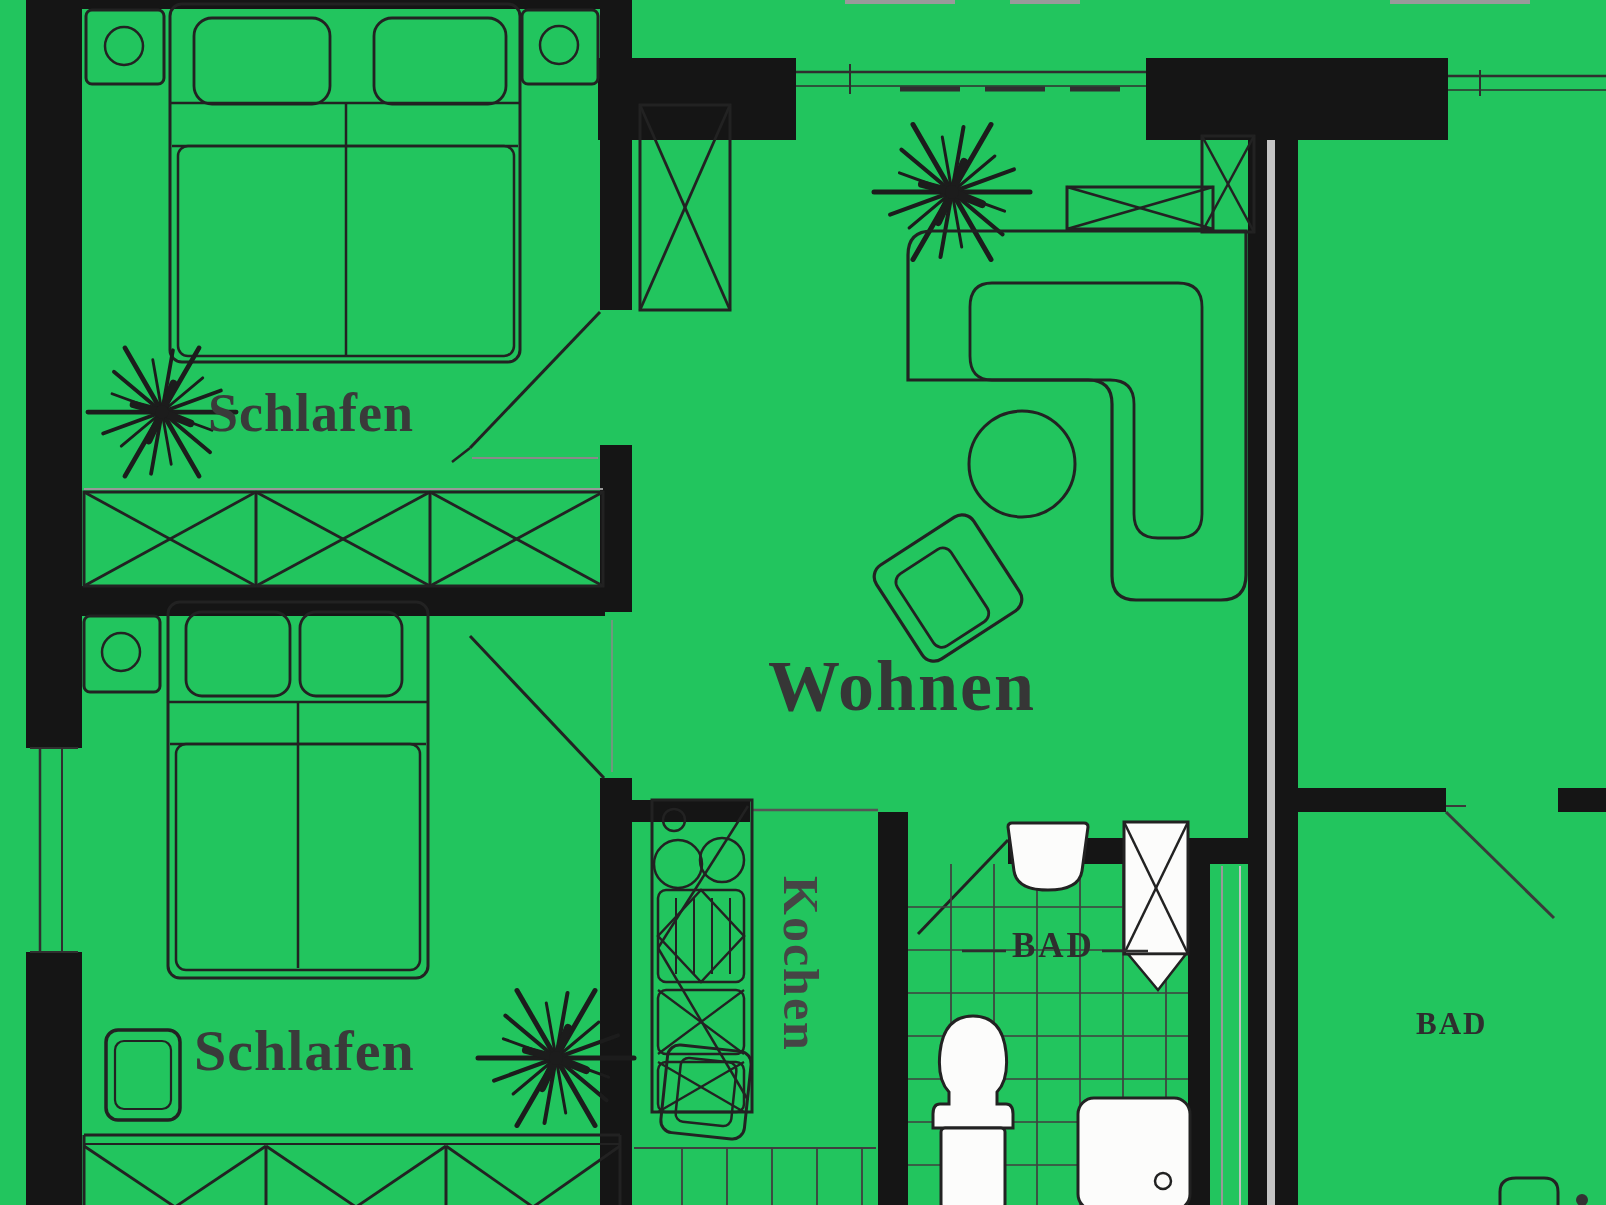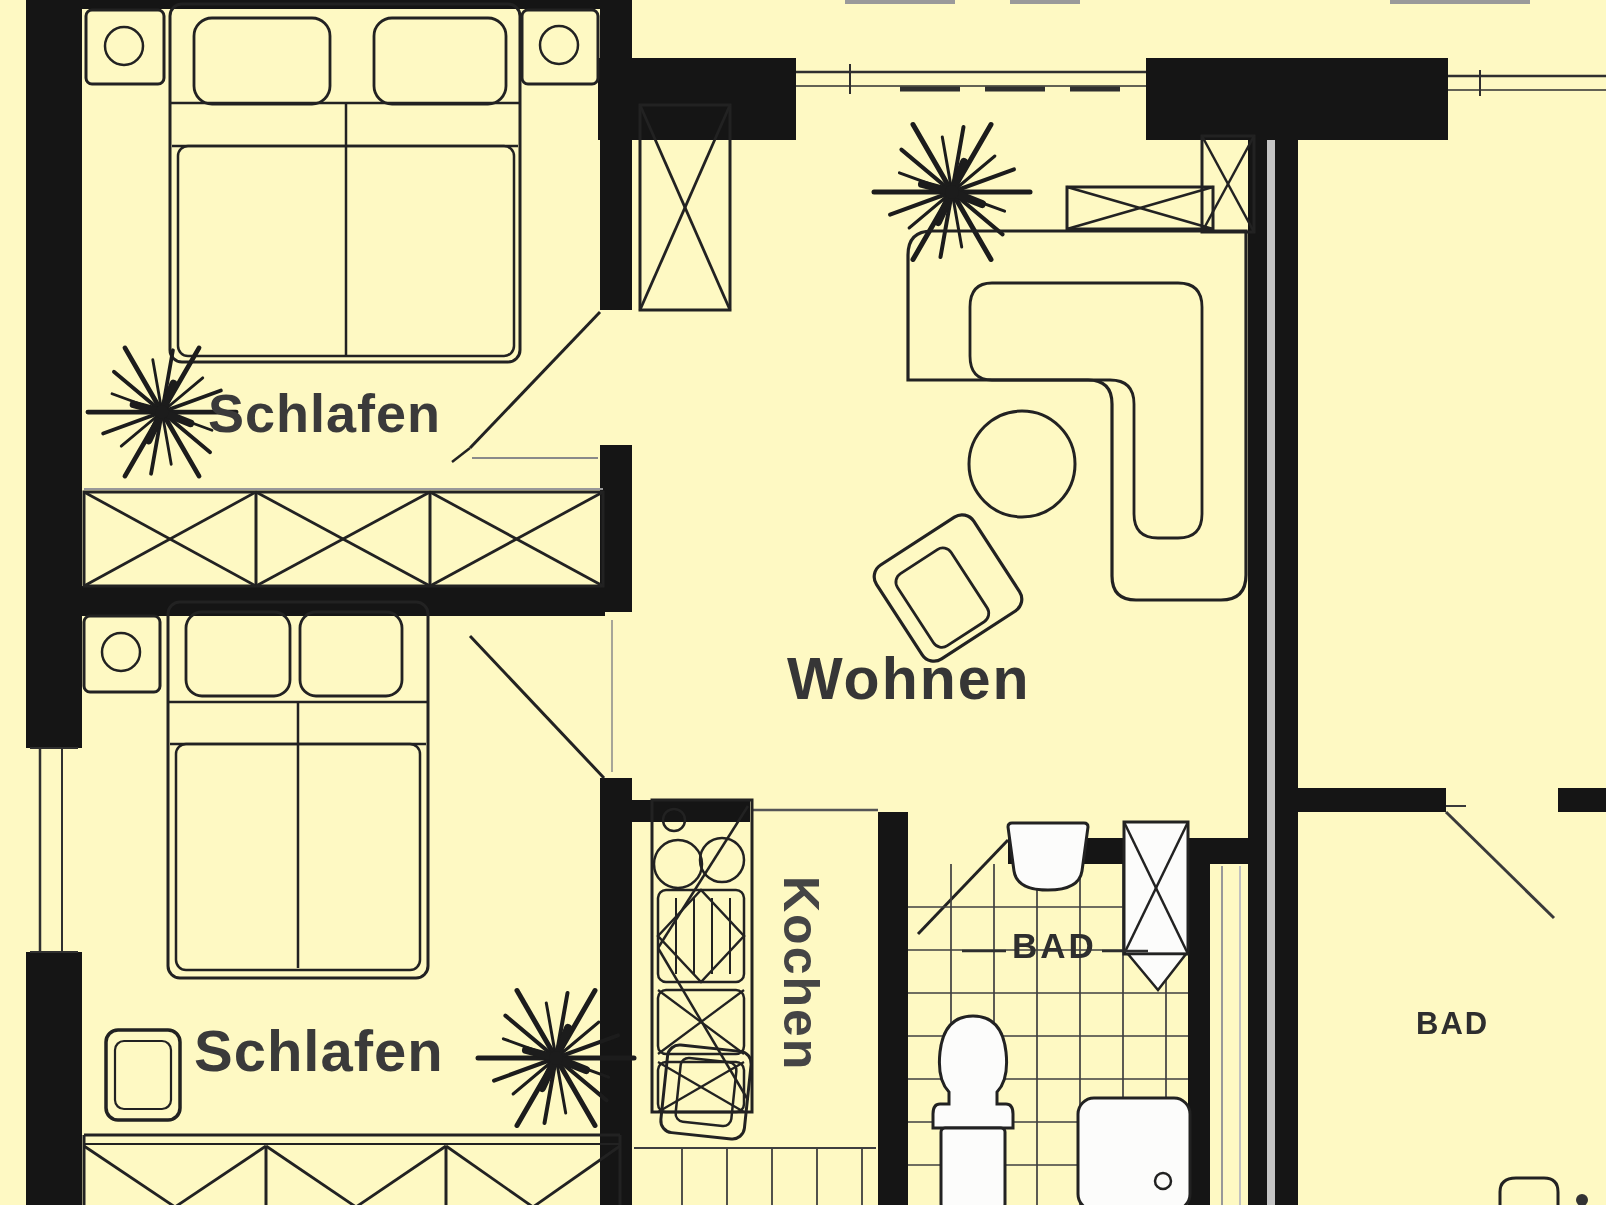--- a/index.html
+++ b/index.html
@@ -1,22 +1,22 @@
 <!DOCTYPE html>
 <html><head>
 <meta charset="utf-8">
 <style>
   html,body{margin:0;padding:0;background:#ffffff;}
   body{width:1606px;height:1205px;overflow:hidden;font-family:"Liberation Sans",sans-serif;}
-  #plan{position:relative;width:1606px;height:1205px;background:#fef9c3;}
+  #plan{position:relative;width:1606px;height:1205px;background:#22c55e;font-family:Liberation Serif, serif;}
   #plan svg{position:absolute;left:0;top:0;}
   .lbl{position:absolute;font-weight:bold;color:#3a3a3a;white-space:nowrap;line-height:1;}
   #lbl-schlafen1{left:208px;top:386px;font-size:54px;letter-spacing:1px;}
   #lbl-schlafen2{left:194px;top:1022px;font-size:58px;letter-spacing:1px;}
-  #lbl-wohnen{left:787px;top:650px;font-size:59px;letter-spacing:2px;color:#363636;}
+  #lbl-wohnen{left:768px;top:650px;font-size:72px;letter-spacing:2px;color:#363636;}
   #lbl-kochen{left:776px;top:876px;font-size:50px;letter-spacing:2px;writing-mode:vertical-rl;color:#454545;}
   #lbl-bad1{left:1012px;top:928px;font-size:35px;letter-spacing:3px;color:#2e2e2e;}
   #lbl-bad2{left:1416px;top:1008px;font-size:31px;letter-spacing:2px;color:#2e2e2e;}
 </style>
 </head>
 <body>
 
 <div id="plan">
 
 <svg width="1606" height="1205" viewBox="0 0 1606 1205">

